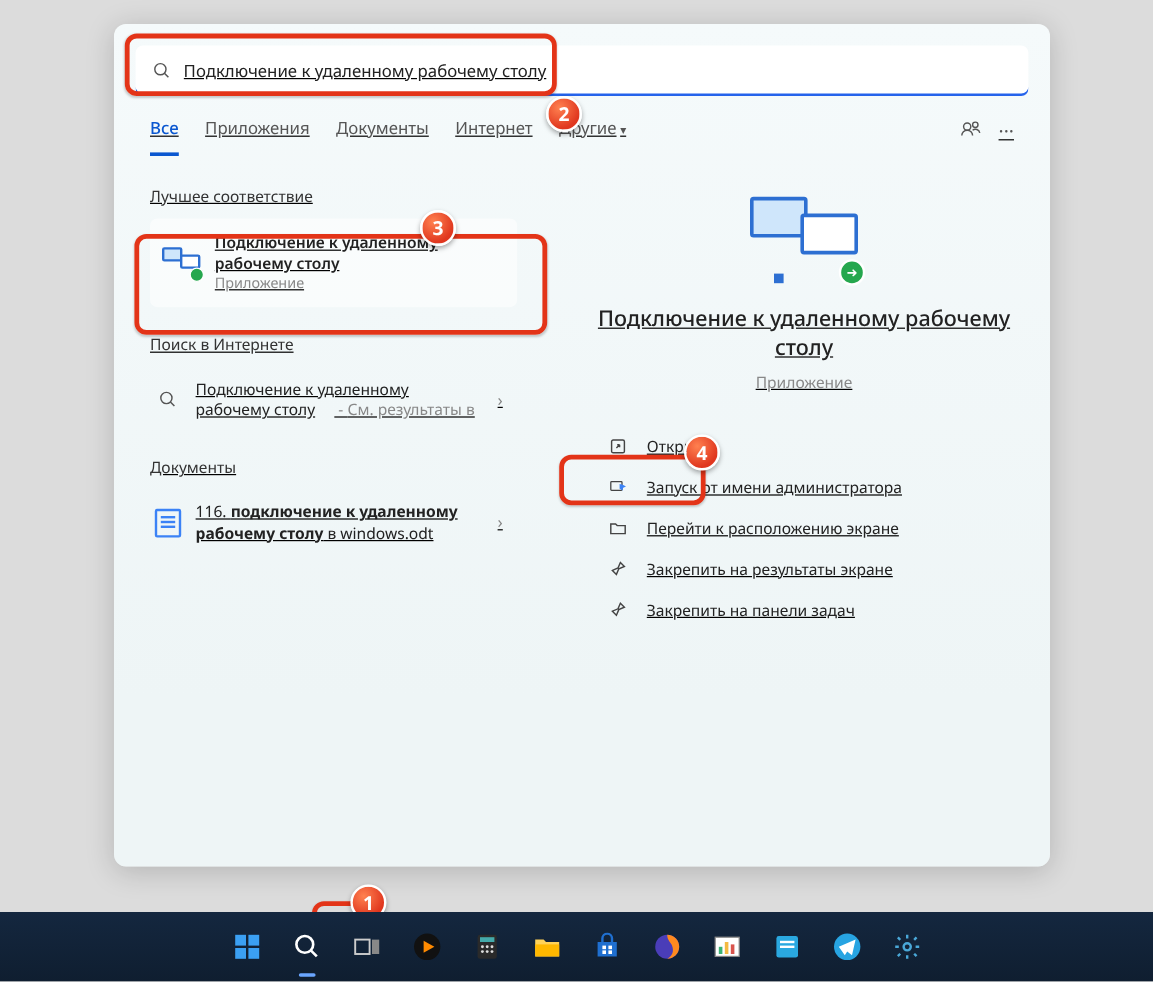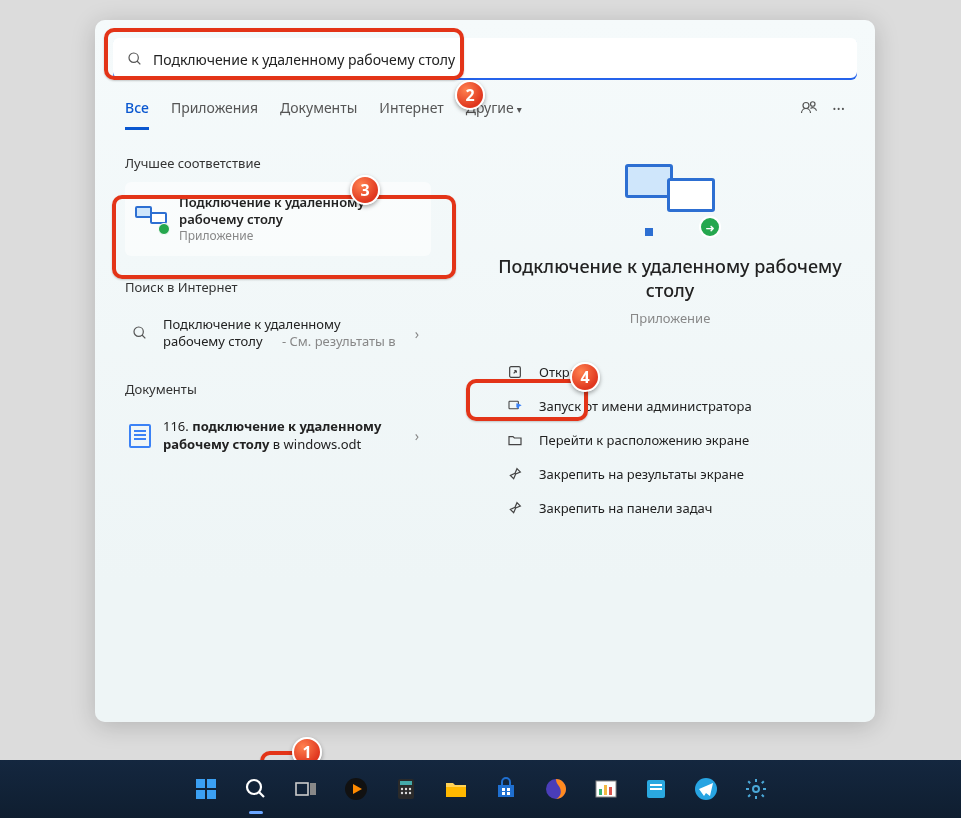--- a/index.html
+++ b/index.html
@@ -8,20 +8,21 @@
   .search-panel {
     position: absolute;
     left: 95px;
     top: 20px;
     width: 780px;
     height: 702px;
     background: linear-gradient(180deg, #f5fafb 0%, #eef5f6 80%);
     border-radius: 10px;
     box-shadow: 0 4px 24px rgba(0,0,0,0.18);
     padding: 18px 0 0 0;
+    text-decoration: underline;
   }
   .search-bar-wrap {
     margin: 0 18px;
     position: relative;
   }
   .search-bar {
     height: 42px;
     background: #fff;
     border-radius: 6px;
     display: flex;
@@ -172,21 +173,21 @@
               <div class="m2"></div>
               <div class="bg"></div>
             </div>
         </div>
         <div class="result-text">
           <div style="font-weight:600">Подключение к удаленному рабочему столу</div>
           <div class="sub">Приложение</div>
         </div>
       </div>
 
-      <div class="section-label" style="margin-top:22px">Поиск в Интернет</div>
+      <div class="section-label" style="margin-top:22px">Поиск в Интернете</div>
 
       <div class="result-item">
         <div class="result-icon small">
           <svg width="16" height="16" viewBox="0 0 24 24" fill="none" stroke="#555" stroke-width="1.8">
               <circle cx="10" cy="10" r="7"></circle>
               <line x1="20" y1="20" x2="15" y2="15"></line>
             </svg>
         </div>
         <div class="result-text">
           <span>Подключение к удаленному рабочему столу</span><span class="muted"><span> - </span><span>См. результаты в</span></span>

